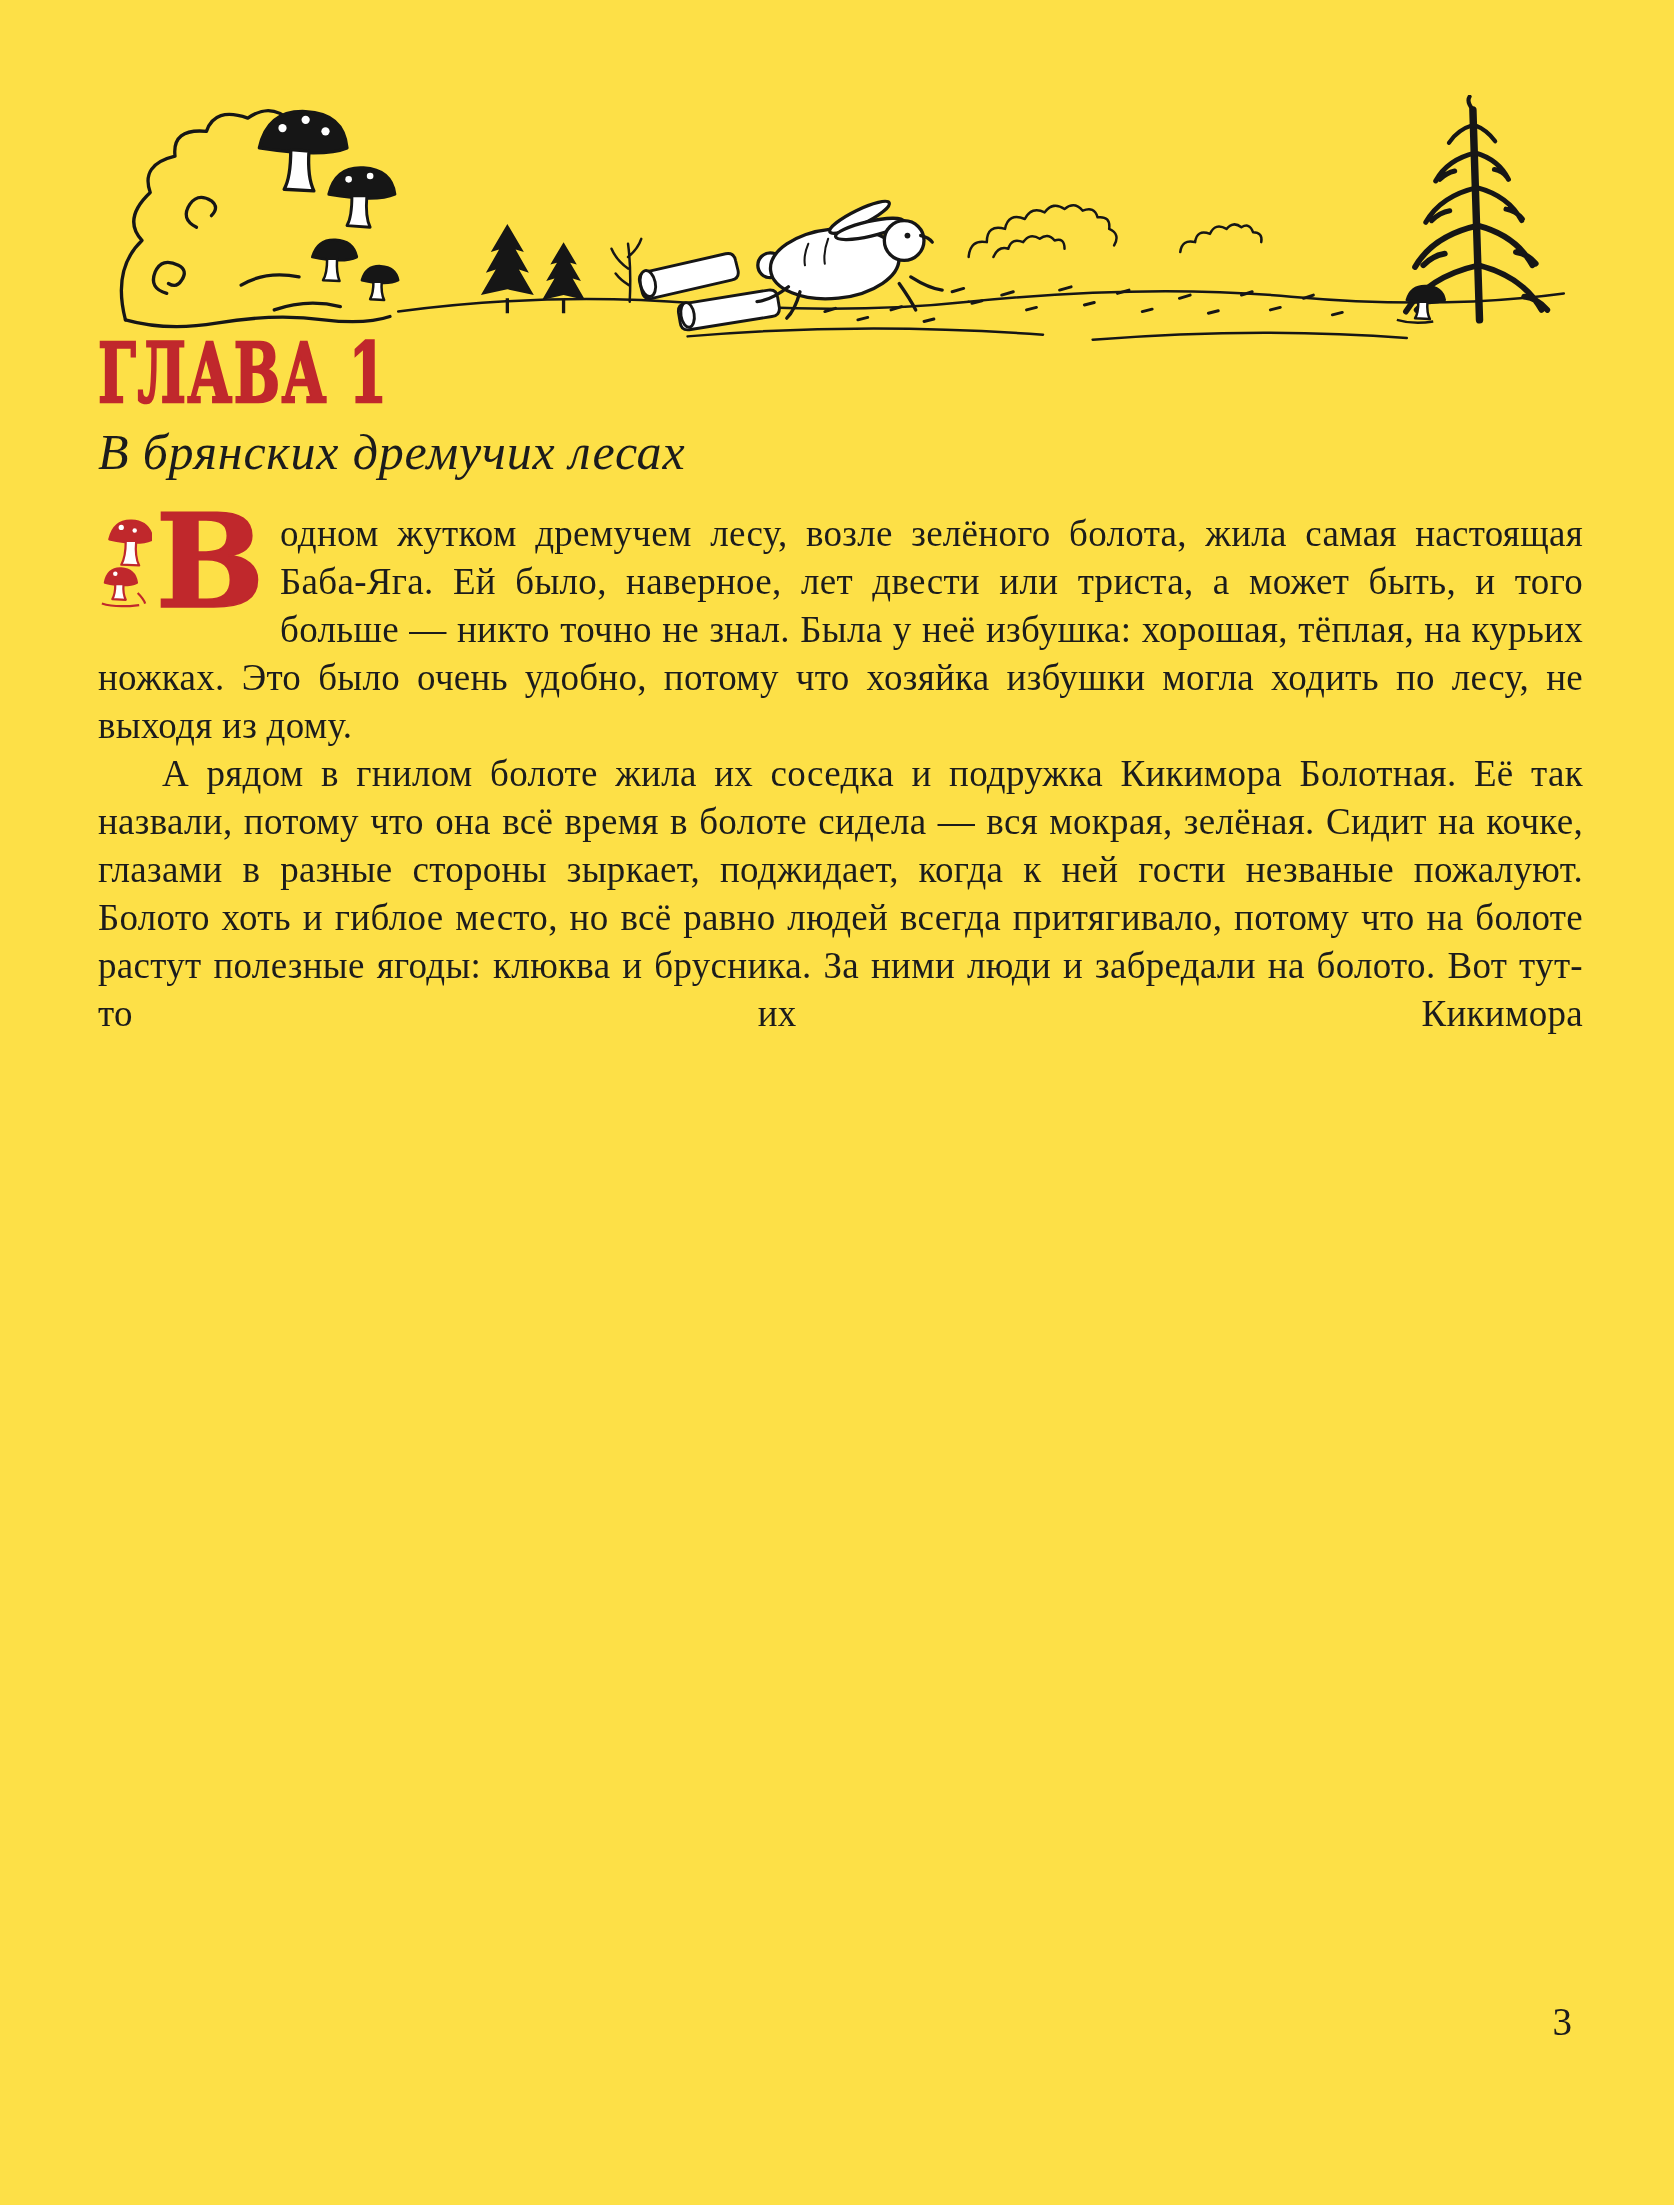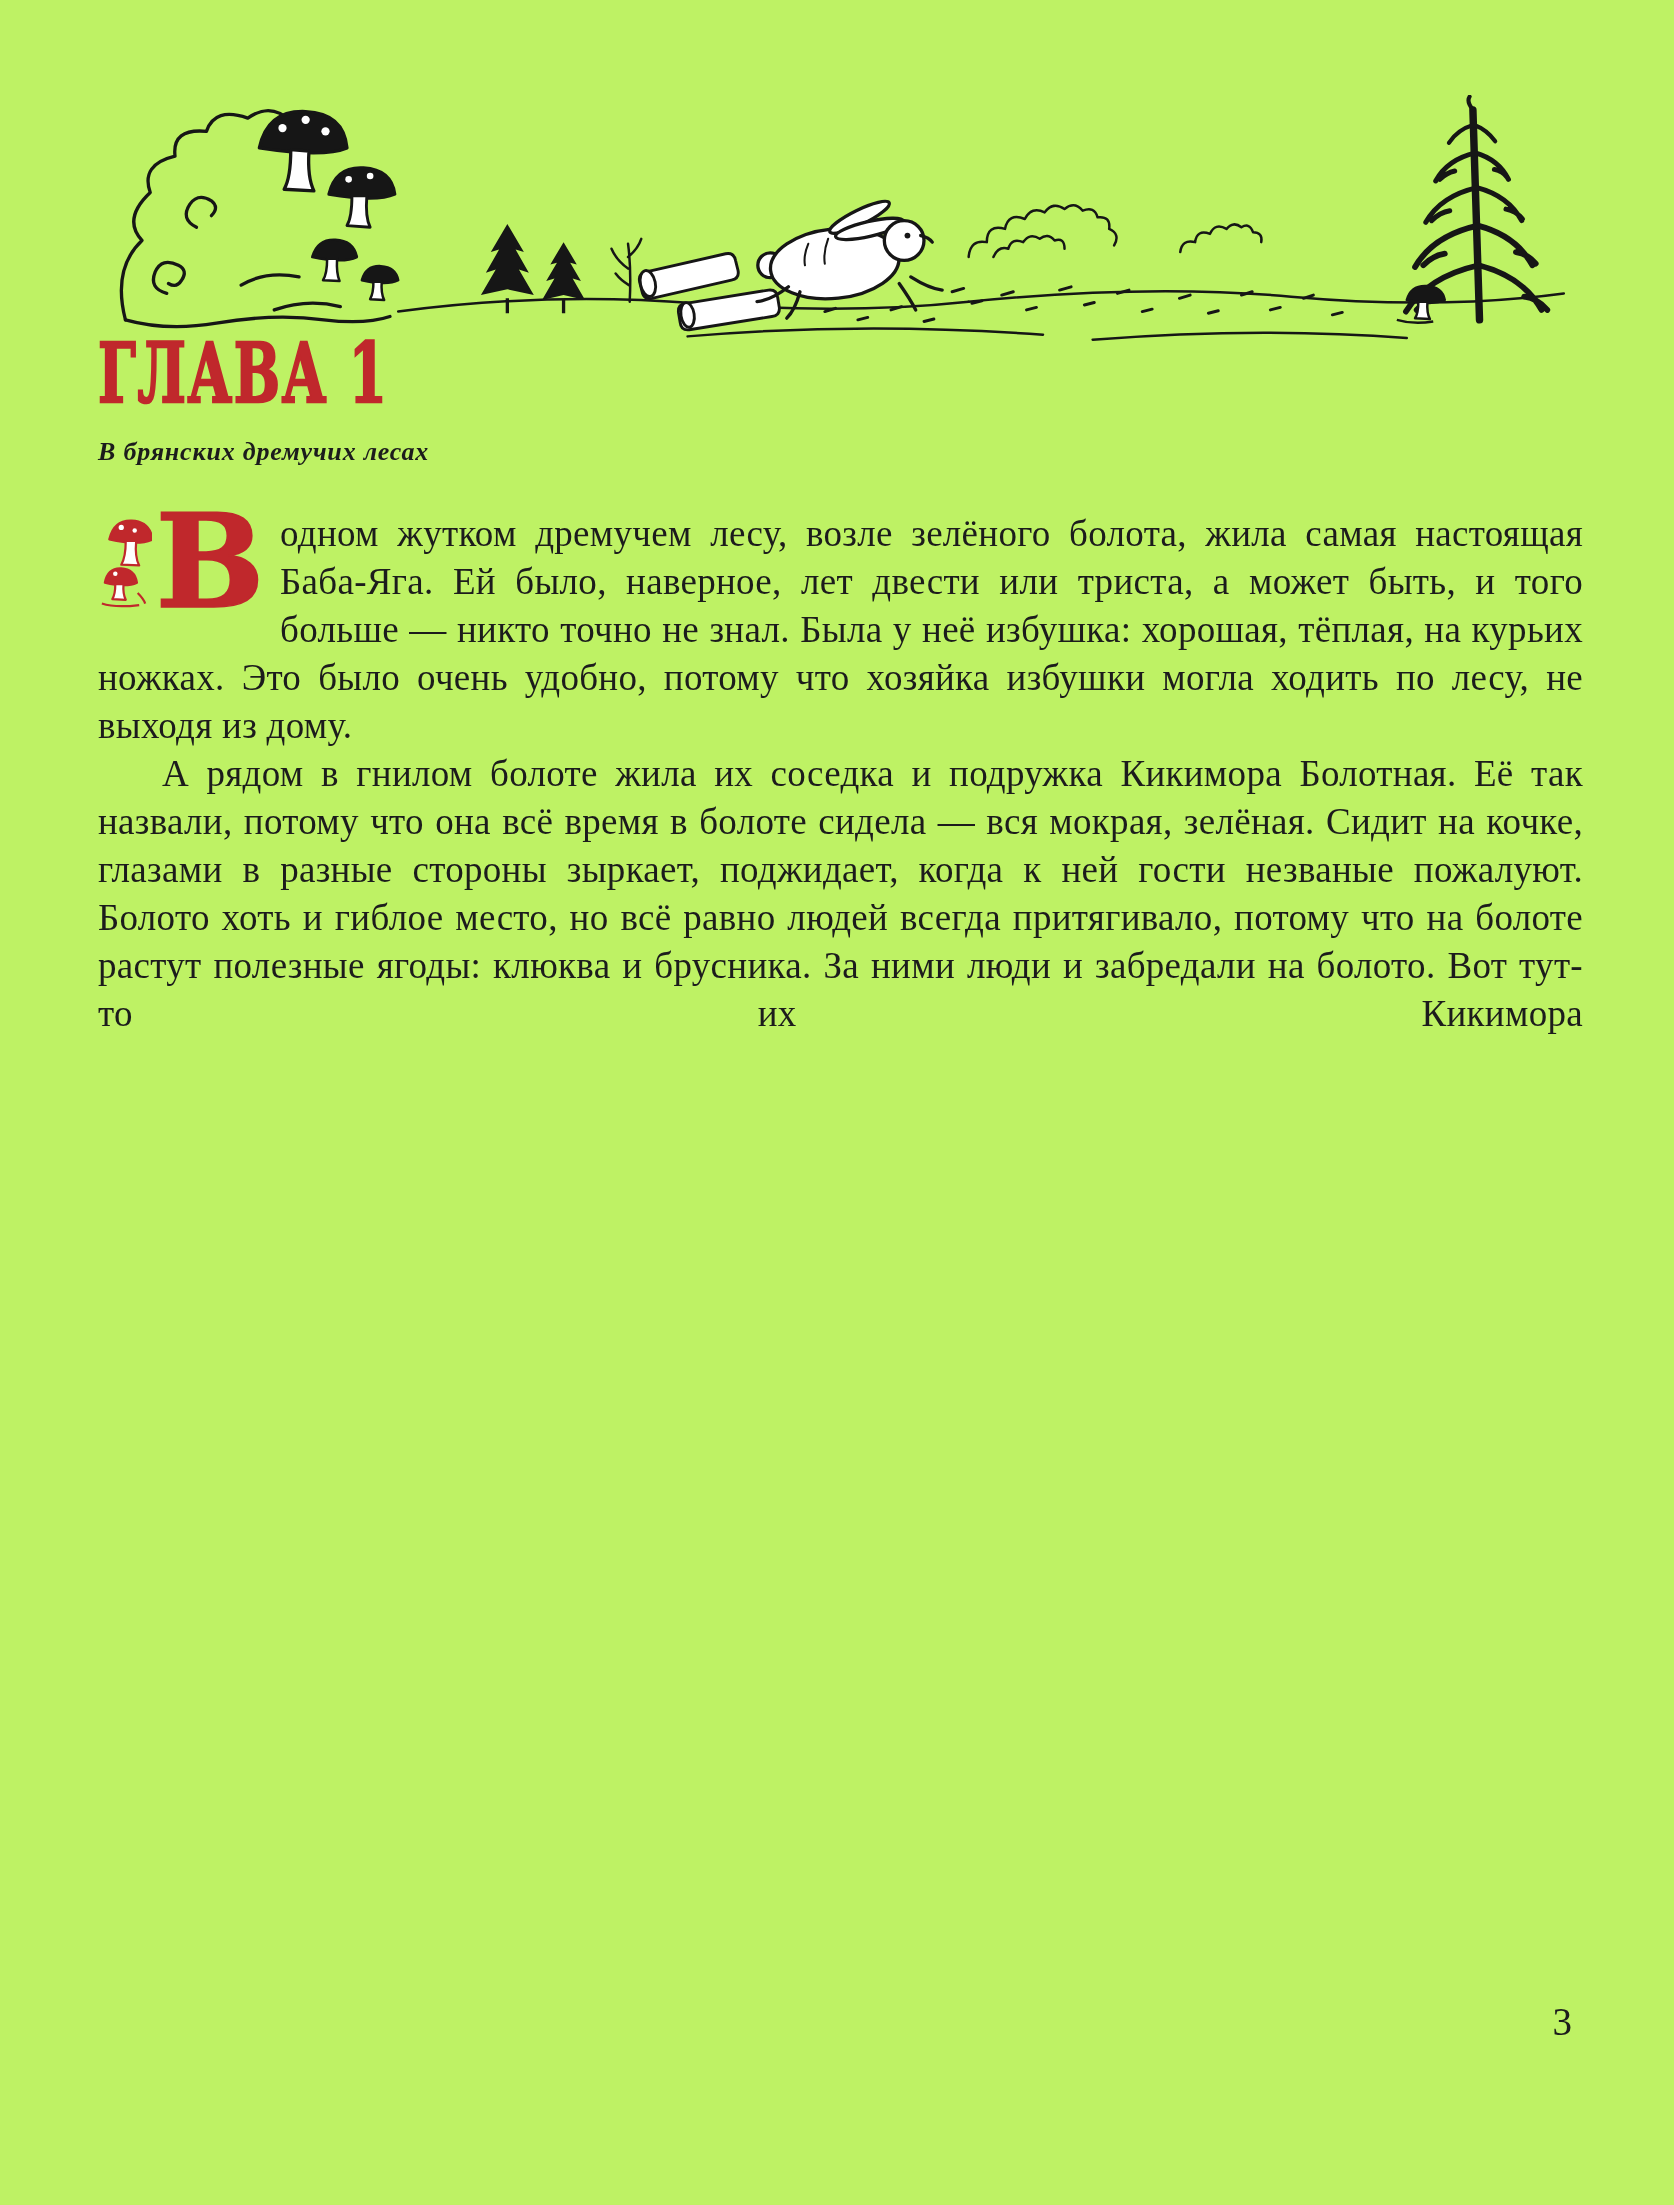--- a/index.html
+++ b/index.html
@@ -1,20 +1,20 @@
 <!DOCTYPE html>
 <html lang="ru" style="font-size:13.6px"><head>
 <meta charset="utf-8">
 <style>
   html,body{margin:0;padding:0;background:#ffffff;}
   .page{
     position:relative;
     width:1674px;
     height:2205px;
-    background:#bef264;
+    background:#fde047;
     overflow:hidden;
     font-family:"Liberation Serif","DejaVu Serif",serif;
     color:#1c1c1c;
   }
   .illustration{
     display:block;
     margin:95px 92px 0 98px;
     width:1485px;
     height:248px;
   }
@@ -26,24 +26,24 @@
     line-height:85px;
     color:#c0282c;
     letter-spacing:2.5px;
     transform:scaleX(0.66);
     transform-origin:left bottom;
     -webkit-text-stroke:2.5px #c0282c;
     white-space:nowrap;
   }
   .chapter-subtitle{
     margin:13.6px 0 0 98px;
-    font-size:26px;
+    font-size:50px;
     line-height:44px;
     font-style:italic;
-    font-weight:bold;
+    font-weight:normal;
     letter-spacing:0.8px;
     color:#1c1c1c;
   }
   .body-text{
     margin:36px 92px 0 98px;
     width:1485px;
     font-size:37px;
     line-height:48px;
     letter-spacing:0.3px;
     text-align:justify;

